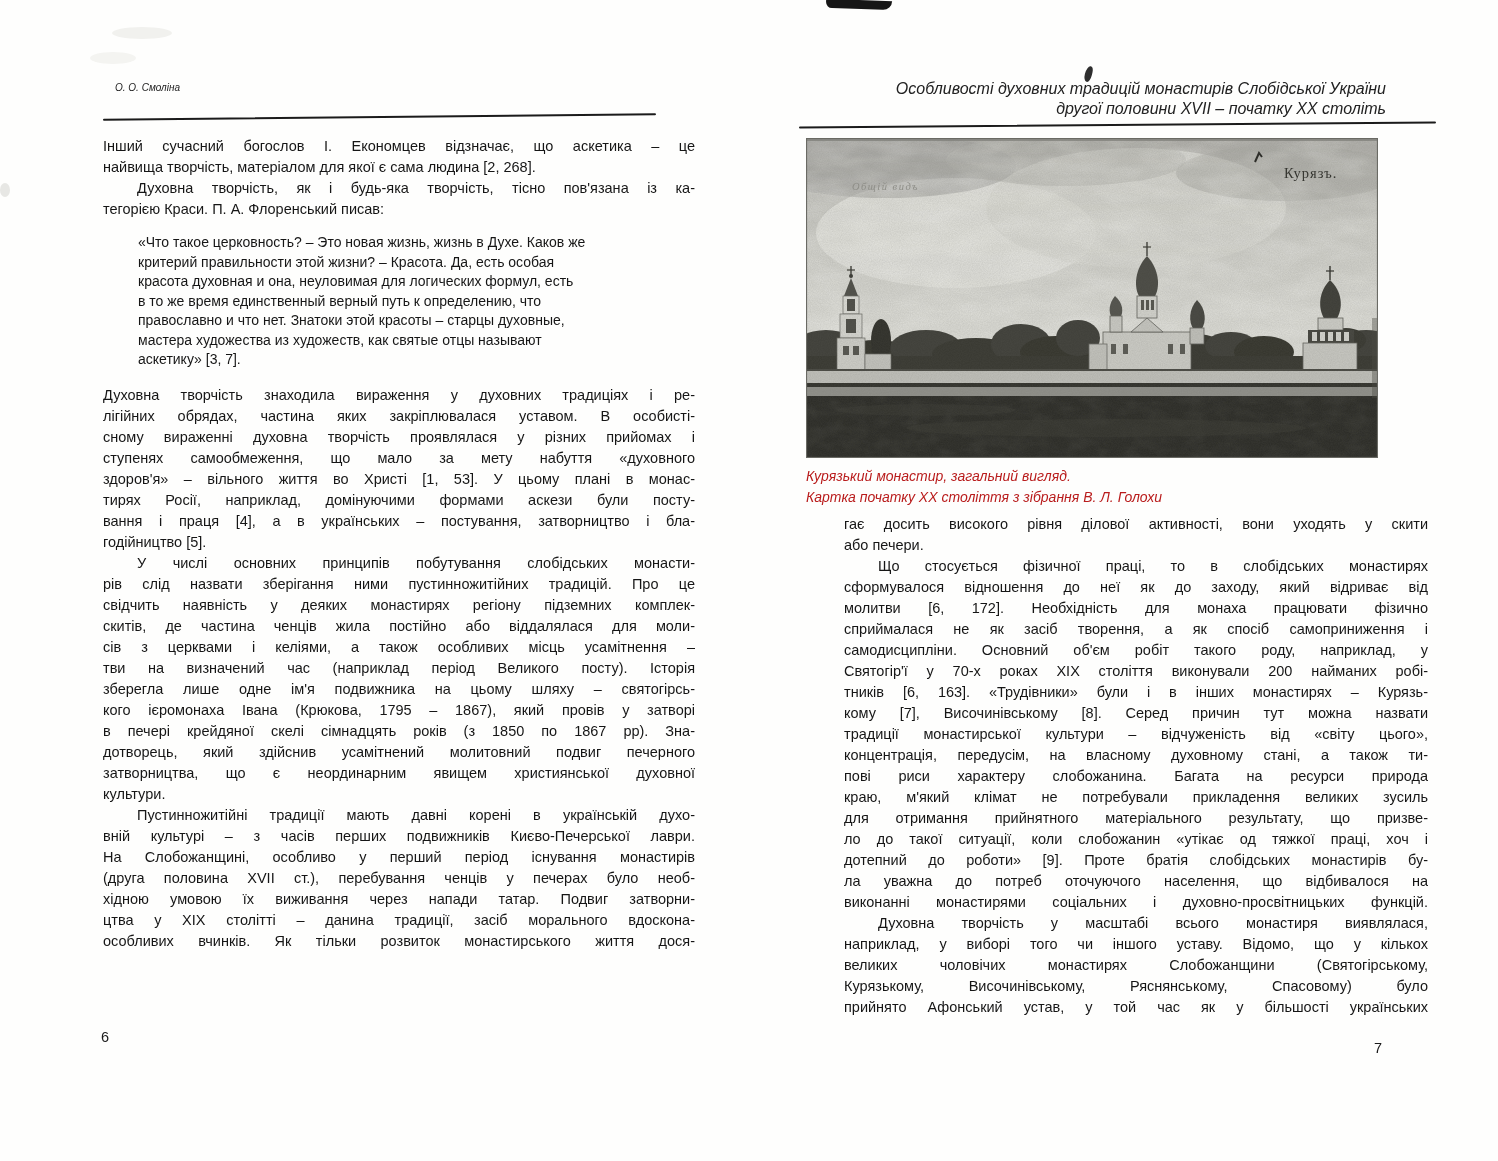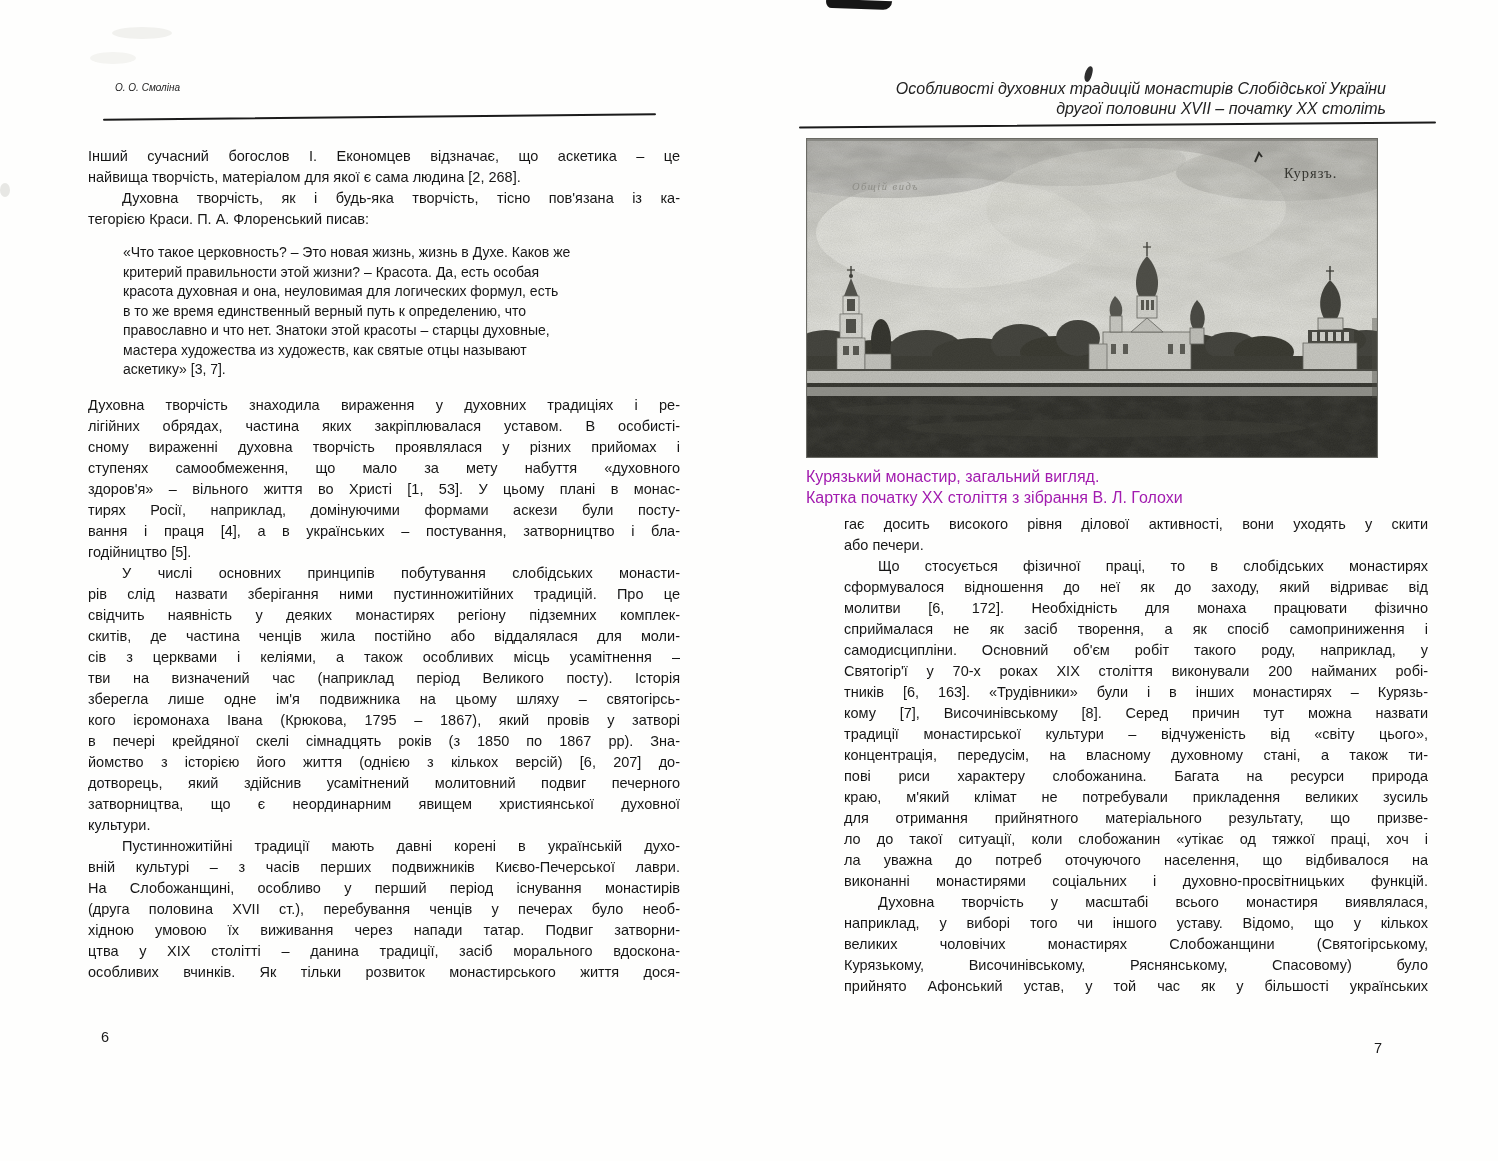--- a/index.html
+++ b/index.html
@@ -12,30 +12,30 @@
   .abs{position:absolute;}
   
   .lp-header{left:115px;top:82px;font-style:italic;font-size:10px;color:#222;}
   .rp-header{left:800px;top:79px;width:586px;text-align:right;font-style:italic;
              font-size:16px;line-height:20px;color:#222;}
   .rule{position:absolute;background:#1b1b1b;height:2.4px;border-radius:2px;}
   .rule-left{left:103px;top:116px;width:553px;transform:rotate(-0.55deg);}
   .rule-right{left:799px;top:124px;width:637px;transform:rotate(-0.45deg);}
   
   .textcol{position:absolute;}
-  .textcol-left{left:88px;top:136px;width:592px;margin-top:10px;}
+  .textcol-left{left:103px;top:136px;width:592px;}
   .textcol-right{left:844px;top:514px;width:584px;}
   .tl{white-space:normal;overflow:hidden;}
   .tl.body{font-size:14.5px;line-height:21px;height:21px;color:#161616;}
   .tl.quote{font-size:14px;line-height:19.5px;height:19.5px;margin-left:35px;width:520px;color:#161616;}
   .tl.ind{text-indent:34px;}
   .tl.j{text-align:justify;text-align-last:justify;}
   
   .figure{left:806px;top:138px;width:572px;height:320px;}
-  .caption{left:806px;top:466px;font-size:16px;line-height:21px;color:#a21caf;}
+  .caption{left:806px;top:466px;font-style:italic;font-size:14px;line-height:21px;color:#b91c1c;}
   .pagenum{font-size:14.5px;color:#1a1a1a;}
   .pagenum-left{left:101px;top:1029px;}
   .pagenum-right{left:1374px;top:1040px;}
   
   .blob-top{left:826px;top:0;width:66px;height:9px;background:#161616;
             border-radius:0 0 12px 8px;transform:rotate(2deg);}
   .mark-comma{left:1085px;top:66px;width:7px;height:16px;background:#2e2e2e;
               border-radius:60% 40% 50% 50%;transform:rotate(14deg);}
   .smudge{background:#f1f1ee;border-radius:50%;}
   .smudge.s1{left:112px;top:27px;width:60px;height:12px;}
@@ -76,21 +76,20 @@
       <div class="tl body">годійництво [5].</div>
       <div class="tl body ind j">У числі основних принципів побутування слобідських монасти-</div>
       <div class="tl body j">рів слід назвати зберігання ними пустинножитійних традицій. Про це</div>
       <div class="tl body j">свідчить наявність у деяких монастирях регіону підземних комплек-</div>
       <div class="tl body j">скитів, де частина ченців жила постійно або віддалялася для моли-</div>
       <div class="tl body j">сів з церквами і келіями, а також особливих місць усамітнення –</div>
       <div class="tl body j">тви на визначений час (наприклад період Великого посту). Історія</div>
       <div class="tl body j">зберегла лише одне ім'я подвижника на цьому шляху – святогірсь-</div>
       <div class="tl body j">кого ієромонаха Івана (Крюкова, 1795 – 1867), який провів у затворі</div>
       <div class="tl body j">в печері крейдяної скелі сімнадцять років (з 1850 по 1867 рр). Зна-</div>
-      <div class="tl body j">йомство з історією його життя (однією з кількох версій) [6, 207] до-</div>
       <div class="tl body j">дотворець, який здійснив усамітнений молитовний подвиг печерного</div>
       <div class="tl body j">затворництва, що є неординарним явищем християнської духовної</div>
       <div class="tl body">культури.</div>
       <div class="tl body ind j">Пустинножитійні традиції мають давні корені в українській духо-</div>
       <div class="tl body j">вній культурі – з часів перших подвижників Києво-Печерської лаври.</div>
       <div class="tl body j">На Слобожанщині, особливо у перший період існування монастирів</div>
       <div class="tl body j">(друга половина XVII ст.), перебування ченців у печерах було необ-</div>
       <div class="tl body j">хідною умовою їх виживання через напади татар. Подвиг затворни-</div>
       <div class="tl body j">цтва у XIX столітті – данина традиції, засіб морального вдоскона-</div>
       <div class="tl body j">особливих вчинків. Як тільки розвиток монастирського життя дося-</div>
@@ -247,20 +246,21 @@
       <div class="tl body j">самодисципліни. Основний об'єм робіт такого роду, наприклад, у</div>
       <div class="tl body j">Святогір'ї у 70-х роках XIX століття виконували 200 найманих робі-</div>
       <div class="tl body j">тників [6, 163]. «Трудівники» були і в інших монастирях – Курязь-</div>
       <div class="tl body j">кому [7], Височинівському [8]. Серед причин тут можна назвати</div>
       <div class="tl body j">традиції монастирської культури – відчуженість від «світу цього»,</div>
       <div class="tl body j">концентрація, передусім, на власному духовному стані, а також ти-</div>
       <div class="tl body j">пові риси характеру слобожанина. Багата на ресурси природа</div>
       <div class="tl body j">краю, м'який клімат не потребували прикладення великих зусиль</div>
       <div class="tl body j">для отримання прийнятного матеріального результату, що призве-</div>
       <div class="tl body j">ло до такої ситуації, коли слобожанин «утікає од тяжкої праці, хоч і</div>
+      <div class="tl body j">дотепний до роботи» [9]. Проте братія слобідських монастирів бу-</div>
       <div class="tl body j">ла уважна до потреб оточуючого населення, що відбивалося на</div>
       <div class="tl body j">виконанні монастирями соціальних і духовно-просвітницьких функцій.</div>
       <div class="tl body ind j">Духовна творчість у масштабі всього монастиря виявлялася,</div>
       <div class="tl body j">наприклад, у виборі того чи іншого уставу. Відомо, що у кількох</div>
       <div class="tl body j">великих чоловічих монастирях Слобожанщини (Святогірському,</div>
       <div class="tl body j">Курязькому, Височинівському, Ряснянському, Спасовому) було</div>
       <div class="tl body j">прийнято Афонський устав, у той час як у більшості українських</div>
     </div>
 
   <div class="abs pagenum pagenum-right">7</div>

